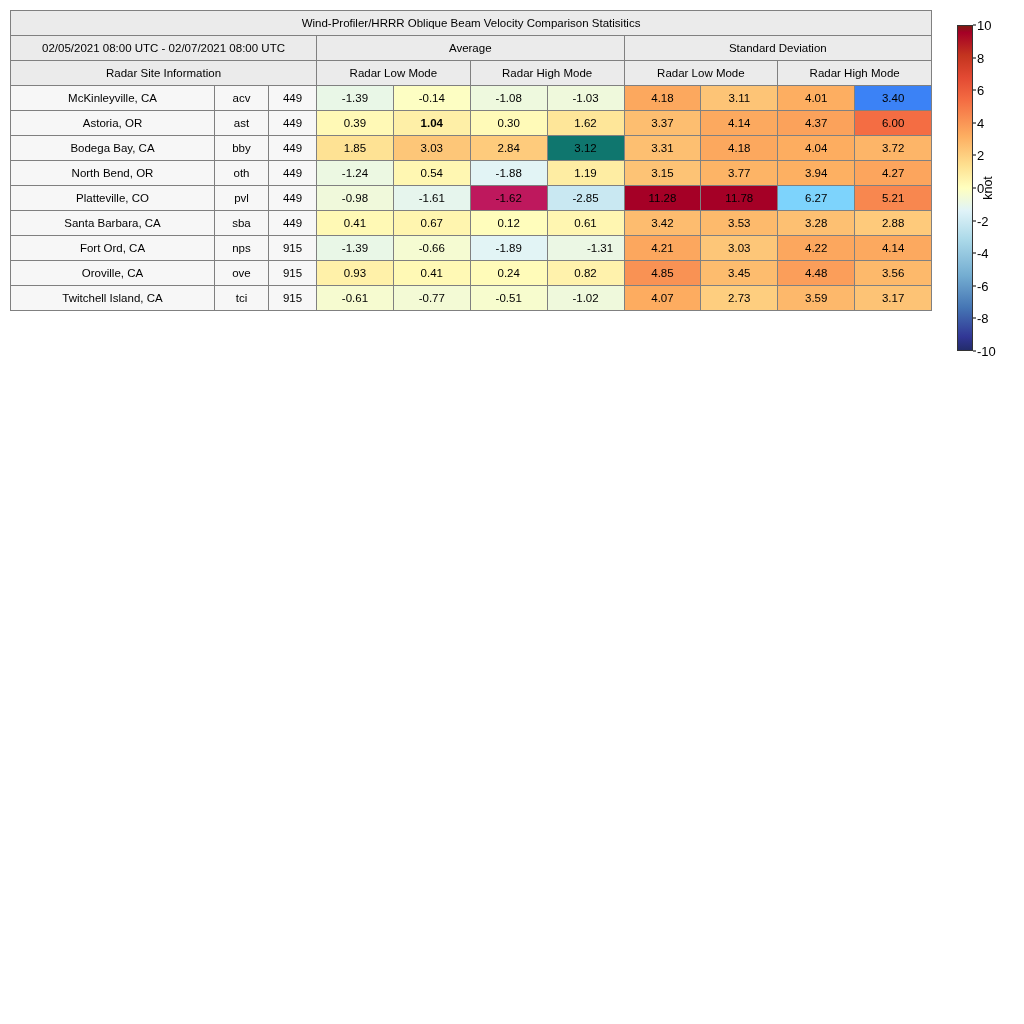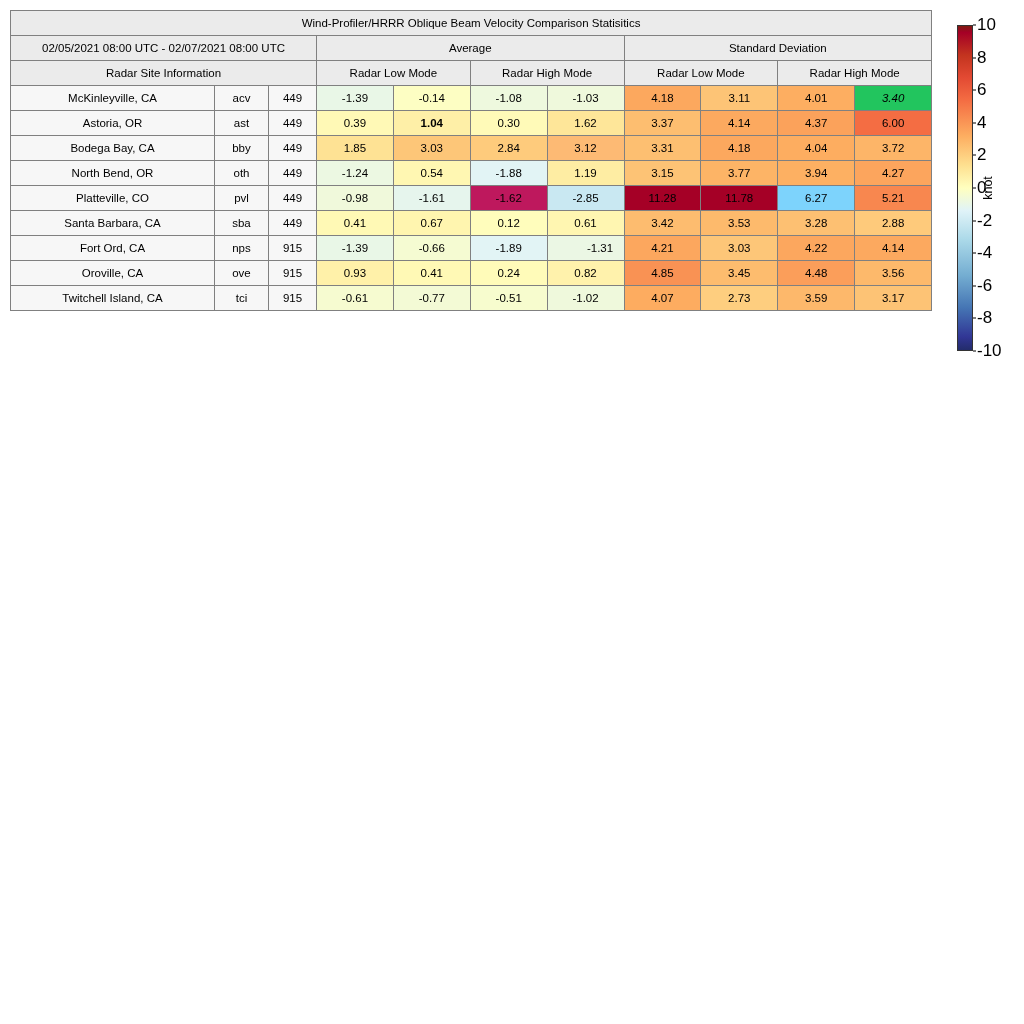--- a/index.html
+++ b/index.html
@@ -83,21 +83,21 @@
       #74add1 77%,
       #4575b4 87%,
       #313695 96%,
       #232c6b 100%
     );
   }
   .cb-tick {
     position: absolute;
     left: 20px;
     transform: translateY(-50%);
-    font-size: 17px;
+    font-size: 13px;
     color: #000000;
     white-space: nowrap;
   }
   .cb-tickmark {
     position: absolute;
     left: 16px;
     width: 3px;
     height: 1px;
     background: #000000;
     transform: translateY(-50%);
@@ -150,21 +150,21 @@
         <td class="sitecell thickline">McKinleyville, CA</td>
         <td class="sitecell thickline">acv</td>
         <td class="sitecell thickline">449</td>
         <td class="datacell thickline" style="background: rgb(233, 247, 231);">-1.39</td>
         <td class="datacell thickline" style="background: rgb(253, 254, 195);">-0.14</td>
         <td class="datacell thickline" style="background: rgb(238, 249, 222);">-1.08</td>
         <td class="datacell thickline" style="background: rgb(239, 249, 220);">-1.03</td>
         <td class="datacell thickline" style="background: rgb(252, 168, 94);">4.18</td>
         <td class="datacell thickline" style="background: rgb(253, 196, 118);">3.11</td>
         <td class="datacell thickline" style="background: rgb(253, 174, 97);">4.01</td>
-        <td class="datacell thickline" style="background: #22c55e; font-style: italic;">3.40</td>
+        <td class="datacell thickline" style="background: #3b82f6;">3.40</td>
       </tr>
       <tr>
         <td class="sitecell">Astoria, OR</td>
         <td class="sitecell">ast</td>
         <td class="sitecell">449</td>
         <td class="datacell" style="background: rgb(255, 249, 182);">0.39</td>
         <td class="datacell" style="background: rgb(254, 239, 167); font-weight: bold;">1.04</td>
         <td class="datacell" style="background: rgb(255, 250, 184);">0.30</td>
         <td class="datacell" style="background: rgb(254, 230, 153);">1.62</td>
         <td class="datacell" style="background: rgb(253, 190, 112);">3.37</td>
@@ -172,21 +172,21 @@
         <td class="datacell" style="background: rgb(251, 162, 91);">4.37</td>
         <td class="datacell" style="background: rgb(244, 109, 67);">6.00</td>
       </tr>
       <tr>
         <td class="sitecell">Bodega Bay, CA</td>
         <td class="sitecell">bby</td>
         <td class="sitecell">449</td>
         <td class="datacell" style="background: rgb(254, 226, 148);">1.85</td>
         <td class="datacell" style="background: rgb(253, 198, 120);">3.03</td>
         <td class="datacell" style="background: rgb(254, 203, 124);">2.84</td>
-        <td class="datacell" style="background: #fdba74;">3.12</td>
+        <td class="datacell" style="background: #0f766e;">3.12</td>
         <td class="datacell" style="background: rgb(253, 191, 113);">3.31</td>
         <td class="datacell" style="background: rgb(252, 168, 94);">4.18</td>
         <td class="datacell" style="background: rgb(253, 173, 96);">4.04</td>
         <td class="datacell" style="background: rgb(253, 181, 104);">3.72</td>
       </tr>
       <tr>
         <td class="sitecell">North Bend, OR</td>
         <td class="sitecell">oth</td>
         <td class="sitecell">449</td>
         <td class="datacell" style="background: rgb(236, 248, 226);">-1.24</td>

